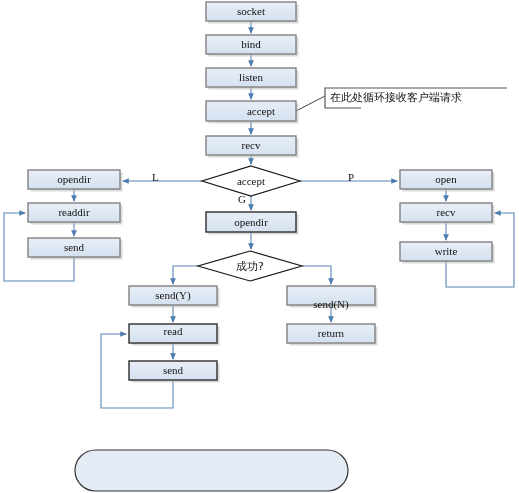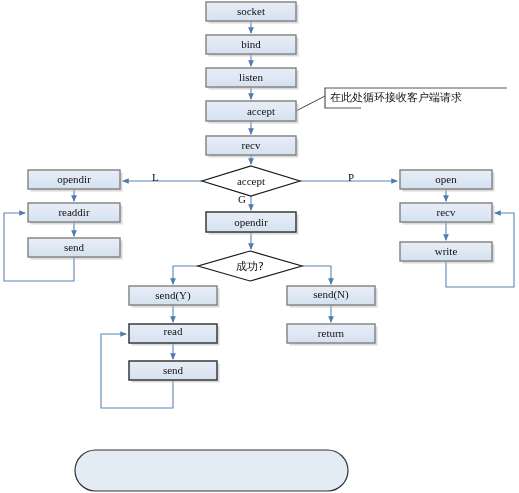--- a/index.html
+++ b/index.html
@@ -173,21 +173,21 @@
       <div class="nodelabel" style="left: 202px; top: 166px; width: 98px; height: 30px;">accept</div>
       <div class="nodelabel" style="left: 28px; top: 170px; width: 92px; height: 19px;">opendir</div>
       <div class="nodelabel" style="left: 28px; top: 203px; width: 92px; height: 19px;">readdir</div>
       <div class="nodelabel" style="left: 28px; top: 238px; width: 92px; height: 19px;">send</div>
       <div class="nodelabel" style="left: 400px; top: 170px; width: 92px; height: 19px;">open</div>
       <div class="nodelabel" style="left: 400px; top: 203px; width: 92px; height: 19px;">recv</div>
       <div class="nodelabel" style="left: 400px; top: 242px; width: 92px; height: 19px;">write</div>
       <div class="nodelabel" style="left: 206px; top: 212px; width: 90px; height: 20px;">opendir</div>
       <div class="nodelabel" style="left: 198px; top: 251px; width: 104px; height: 30px; font-family: &quot;DejaVu Sans&quot;, &quot;Liberation Sans&quot;, sans-serif; font-size: 11px;">成功?</div>
       <div class="nodelabel" style="left: 129px; top: 286px; width: 88px; height: 19px;">send(Y)</div>
-      <div class="nodelabel" style="left: 287px; top: 286px; width: 88px; height: 17px;">send(N)</div>
+      <div class="nodelabel" style="left: 287px; top: 286px; width: 88px; height: 36px;">send(N)</div>
       <div class="nodelabel" style="left: 129px; top: 324px; width: 88px; height: 14px;">read</div>
       <div class="nodelabel" style="left: 129px; top: 361px; width: 88px; height: 19px;">send</div>
       <div class="nodelabel" style="left: 287px; top: 324px; width: 88px; height: 19px; border-radius: 8px;">return</div>
       <div class="edgelabel" style="left: 152px; top: 172px;">L</div>
       <div class="edgelabel" style="left: 348px; top: 172px;">P</div>
       <div class="edgelabel" style="left: 238px; top: 194px;">G</div>
     </div>
 
   <div class="notetext" id="note-text" style="left: 330px; top: 92px;">在此处循环接收客户端请求</div>
 

